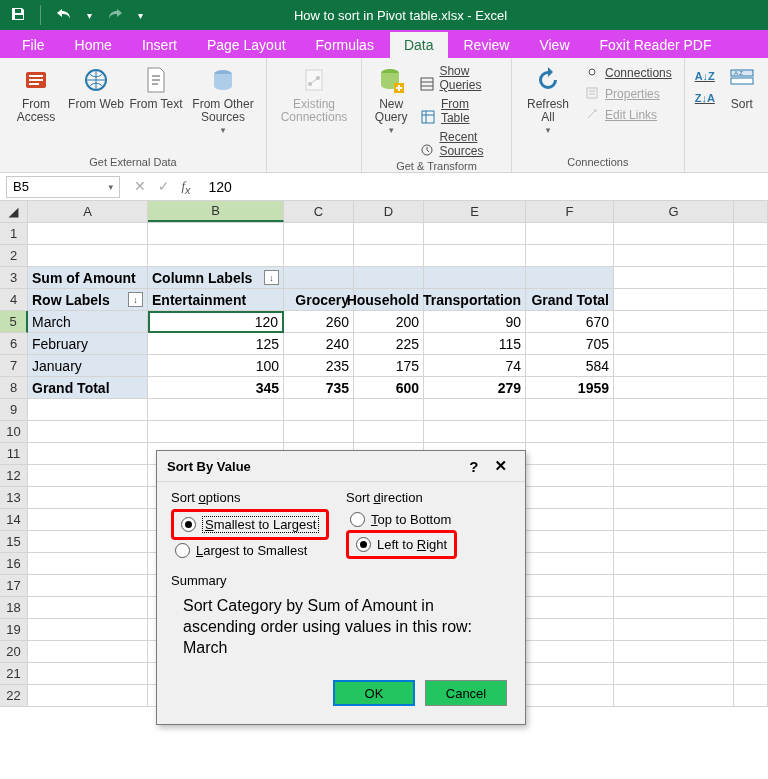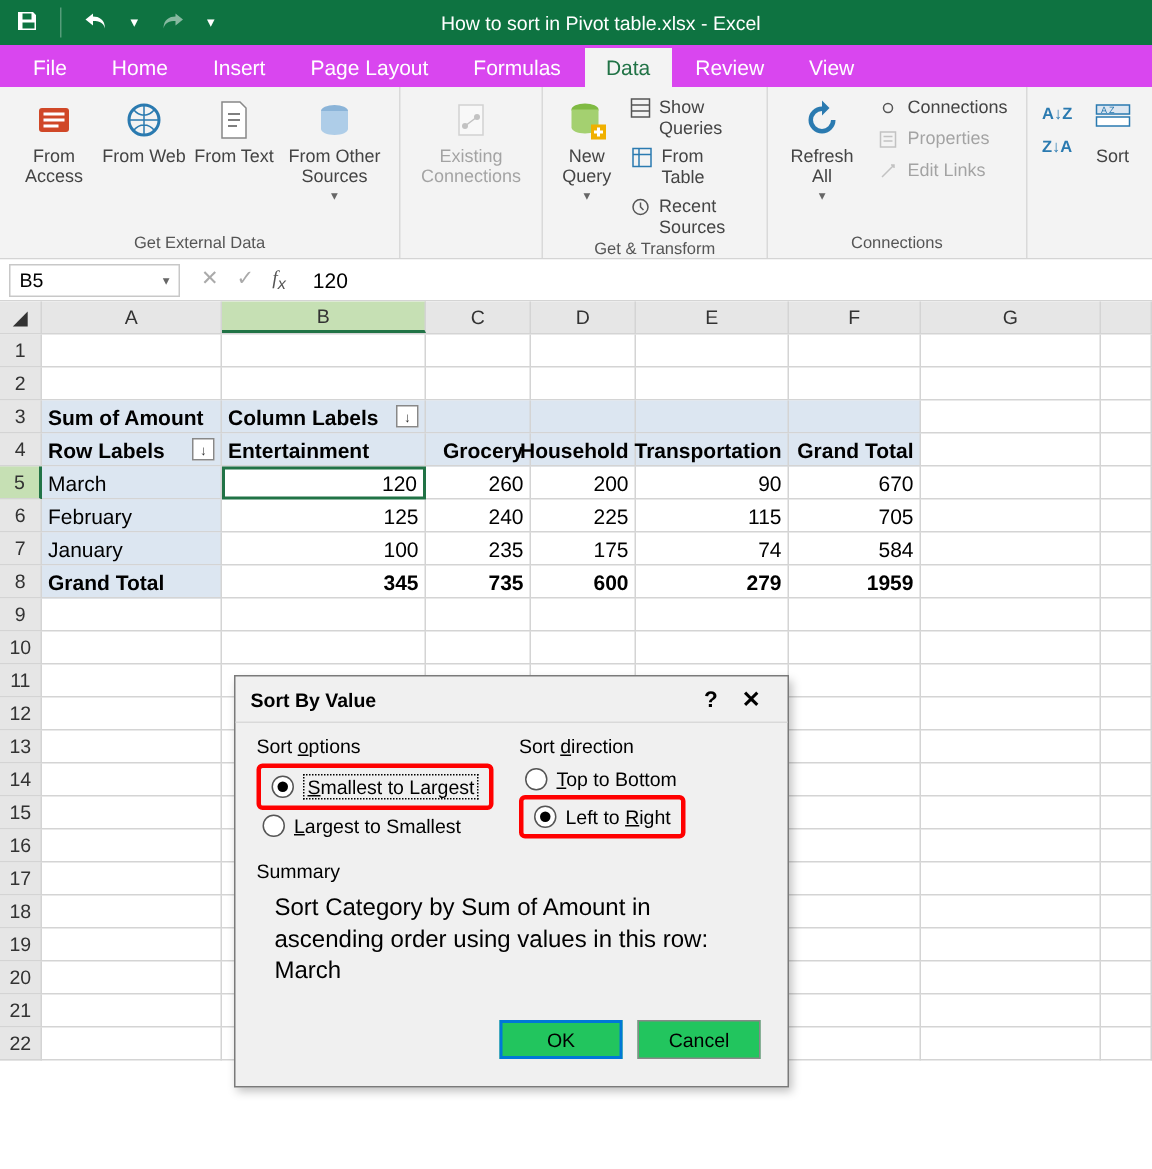--- a/index.html
+++ b/index.html
@@ -16,21 +16,21 @@
   .tab.active { background: #f3f3f3; color: #217346; font-weight: 400; }
   .tab.file { background: transparent; }
 
   .ribbon { height: 115px; background: #f3f3f3; border-bottom: 1px solid #d4d4d4; display: flex; }
   .rgroup { display: flex; flex-direction: column; align-items: center; border-right: 1px solid #d9d9d9; padding: 4px 8px 2px; position: relative; }
   .rgroup-body { flex: 1; display: flex; align-items: flex-start; gap: 4px; }
   .rgroup-label { font-size: 11px; color: #555; padding-bottom: 2px; }
   .rbtn-lg { display: flex; flex-direction: column; align-items: center; width: 56px; padding: 2px 0; font-size: 12px; color: #444; cursor: pointer; text-align: center; line-height: 1.1; gap: 2px; }
   .rbtn-lg .ico { width: 32px; height: 32px; display: flex; align-items: center; justify-content: center; }
   .rbtn-sm-col { display: flex; flex-direction: column; gap: 1px; }
-  .rbtn-sm { display: flex; align-items: flex-start; gap: 5px; font-size: 12px; color: #444; padding: 2px 4px; cursor: pointer; }
+  .rbtn-sm { display: flex; align-items: flex-end; gap: 5px; font-size: 12px; color: #444; padding: 2px 4px; cursor: pointer; text-decoration: underline; }
   .rbtn-sm .ico { width: 16px; height: 16px; display: inline-flex; align-items: center; justify-content: center; }
   .rbtn-lg.disabled, .rbtn-sm.disabled { opacity: .45; }
   .drop { font-size: 9px; color: #666; }
 
   .namebox-row { height: 28px; background: #fff; display: flex; align-items: center; border-bottom: 1px solid #d4d4d4; }
   .namebox { width: 114px; height: 22px; border: 1px solid #c8c8c8; margin: 0 6px; display: flex; align-items: center; padding: 0 6px; font-size: 13px; justify-content: space-between; }
   .fx-icons { display: flex; gap: 12px; padding: 0 8px; color: #aaa; font-size: 14px; }
   .fx-icons .fx { font-style: italic; color: #555; font-family: Georgia, serif; font-size: 13px; }
   .formula-bar { flex: 1; padding: 0 10px; font-size: 14px; }
 
@@ -93,20 +93,21 @@
 
 <div class="tabs">
   <div class="tab file">File</div>
   <div class="tab">Home</div>
   <div class="tab">Insert</div>
   <div class="tab">Page Layout</div>
   <div class="tab">Formulas</div>
   <div class="tab active">Data</div>
   <div class="tab">Review</div>
   <div class="tab">View</div>
+  <div class="tab">Foxit Reader PDF</div>
 </div>
 
 <div class="ribbon">
   <div class="rgroup">
     <div class="rgroup-body">
       <div class="rbtn-lg">
         <span class="ico">
             <svg width="28" height="28" viewBox="0 0 28 28">
               <rect x="4" y="6" width="20" height="16" rx="2" fill="#d04727"></rect>
               <rect x="7" y="9" width="14" height="2" fill="#fff"></rect>

